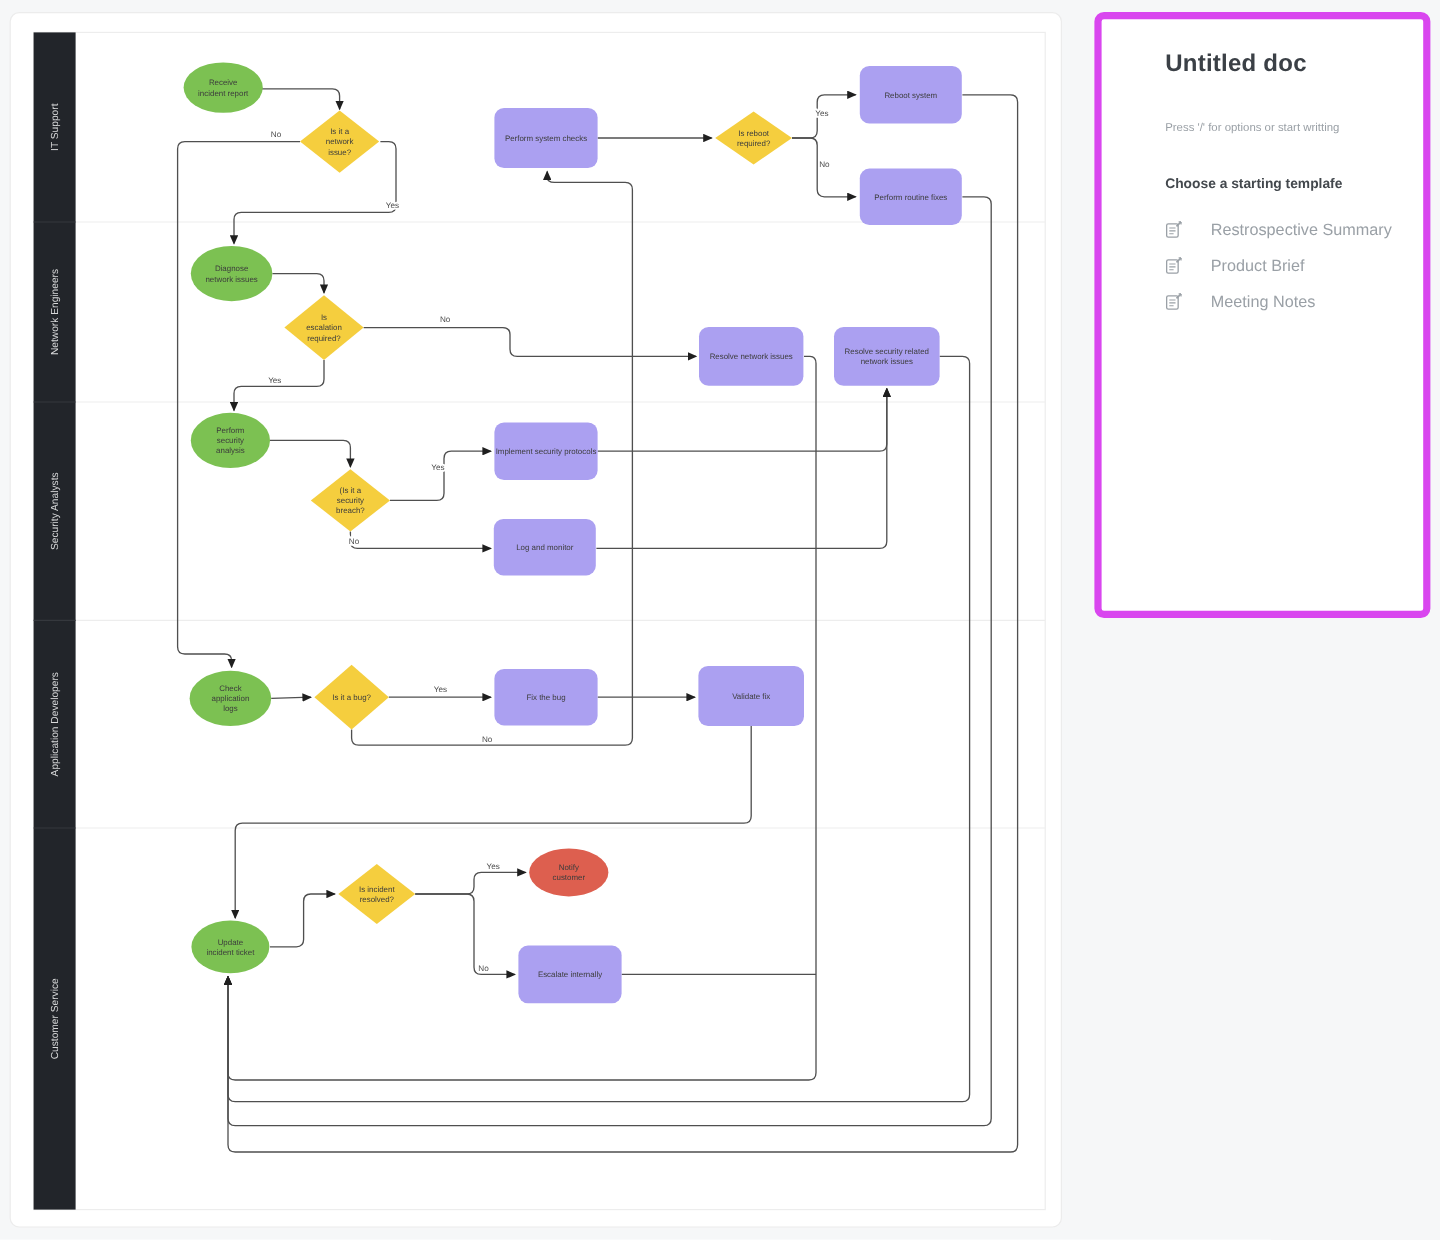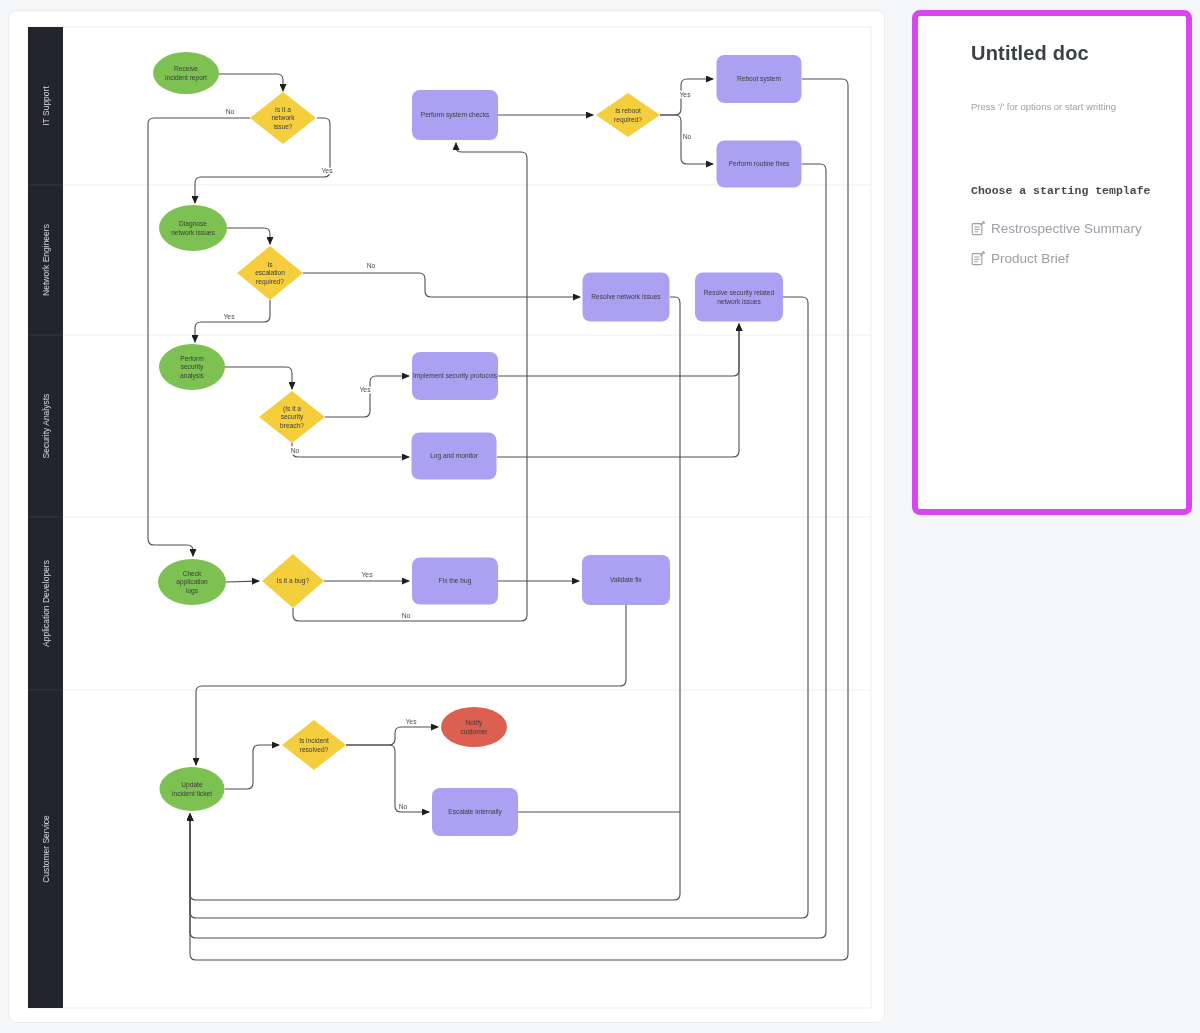--- a/index.html
+++ b/index.html
@@ -19,24 +19,24 @@
     position:absolute;left:912px;top:10px;width:280px;height:505px;
     background:#ffffff;border:6px solid #d946ef;border-radius:8px;
     box-sizing:border-box;
   }
   .doc-inner{padding:26px 0 0 53px;}
   .doc-title{
     font-size:20px;font-weight:bold;color:#3b4046;letter-spacing:0.2px;
     margin:0 0 10px 0;cursor:text;
   }
   .doc-placeholder{font-size:9.5px;color:#9aa0a6;cursor:text;margin-top:36px;}
-  .tpl-heading{margin-top:72px;font-size:11.5px;font-weight:bold;color:#43484d;font-family:Liberation Mono, monospace;}
+  .tpl-heading{margin-top:36px;font-size:11.5px;font-weight:bold;color:#43484d;}
   .tpl-list{margin-top:16px;}
   .tpl-item{
-    display:flex;align-items:center;gap:5px;height:30px;cursor:pointer;
+    display:flex;align-items:center;gap:23px;height:30px;cursor:pointer;
     color:#9aa0a6;font-size:13.5px;
   }
   .tpl-item svg{flex:0 0 auto;}
 </style>
 </head>
 <body>
 
 <div class="canvas-card">
   <svg id="flow-svg" width="875" height="1011" viewBox="9 11 875 1011">
       <defs>
@@ -214,15 +214,27 @@
           <rect x="1.2" y="2.6" width="9.6" height="11" rx="1.4" fill="none" stroke="#9aa0a6" stroke-width="1.1"></rect>
           <line x1="3.4" y1="6" x2="8.6" y2="6" stroke="#9aa0a6" stroke-width="1"></line>
           <line x1="3.4" y1="8.4" x2="8.6" y2="8.4" stroke="#9aa0a6" stroke-width="1"></line>
           <line x1="3.4" y1="10.8" x2="7" y2="10.8" stroke="#9aa0a6" stroke-width="1"></line>
           <line x1="9.4" y1="4.6" x2="13.2" y2="0.9" stroke="#9aa0a6" stroke-width="1.4"></line>
           <line x1="13.2" y1="0.9" x2="13.2" y2="3" stroke="#9aa0a6" stroke-width="1"></line>
           <line x1="13.2" y1="0.9" x2="11.2" y2="0.9" stroke="#9aa0a6" stroke-width="1"></line>
         </svg>
         <span>Product Brief</span>
       </div>
+      <div class="tpl-item">
+        <svg width="15" height="15" viewBox="0 0 15 15">
+          <rect x="1.2" y="2.6" width="9.6" height="11" rx="1.4" fill="none" stroke="#9aa0a6" stroke-width="1.1"></rect>
+          <line x1="3.4" y1="6" x2="8.6" y2="6" stroke="#9aa0a6" stroke-width="1"></line>
+          <line x1="3.4" y1="8.4" x2="8.6" y2="8.4" stroke="#9aa0a6" stroke-width="1"></line>
+          <line x1="3.4" y1="10.8" x2="7" y2="10.8" stroke="#9aa0a6" stroke-width="1"></line>
+          <line x1="9.4" y1="4.6" x2="13.2" y2="0.9" stroke="#9aa0a6" stroke-width="1.4"></line>
+          <line x1="13.2" y1="0.9" x2="13.2" y2="3" stroke="#9aa0a6" stroke-width="1"></line>
+          <line x1="13.2" y1="0.9" x2="11.2" y2="0.9" stroke="#9aa0a6" stroke-width="1"></line>
+        </svg>
+        <span>Meeting Notes</span>
+      </div>
     </div>
   </div>
 </div>
 
 </body></html>

